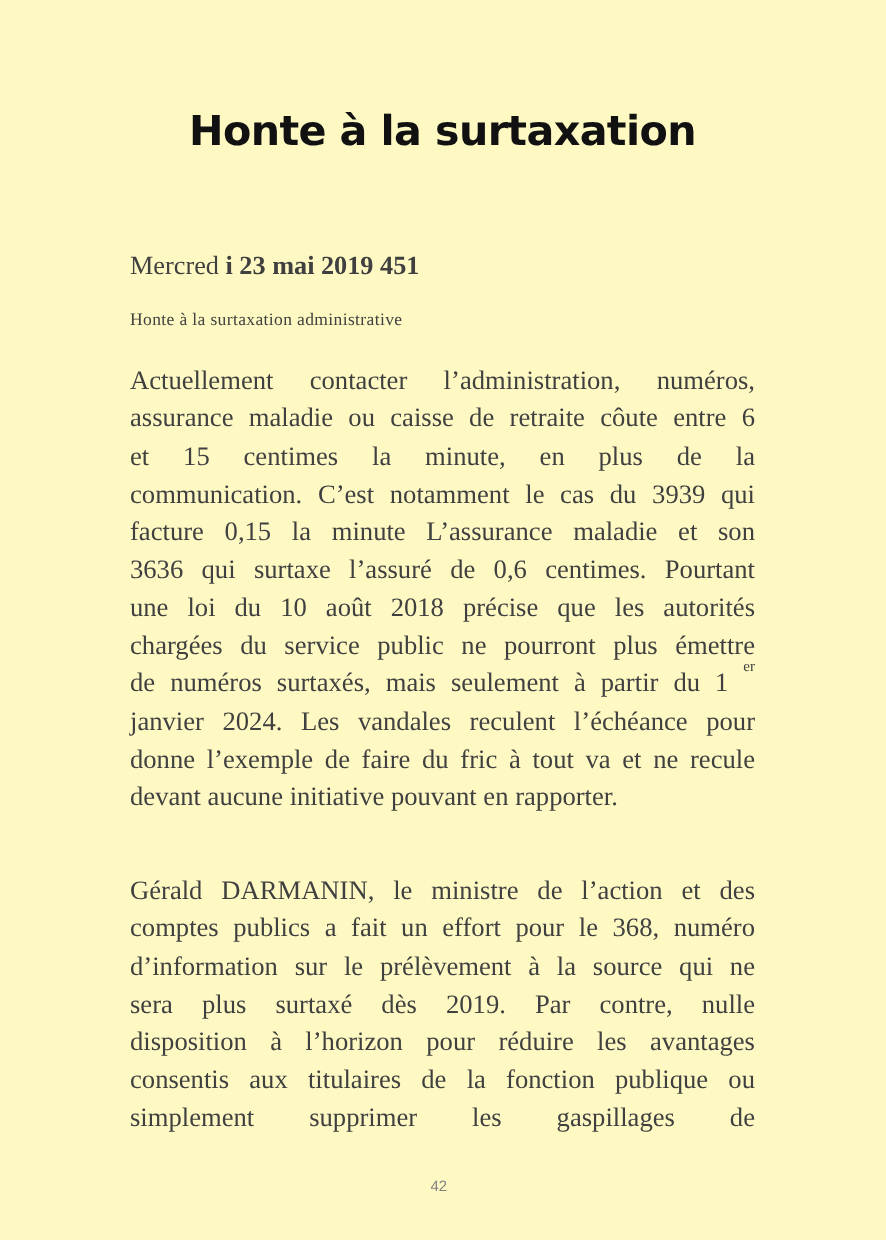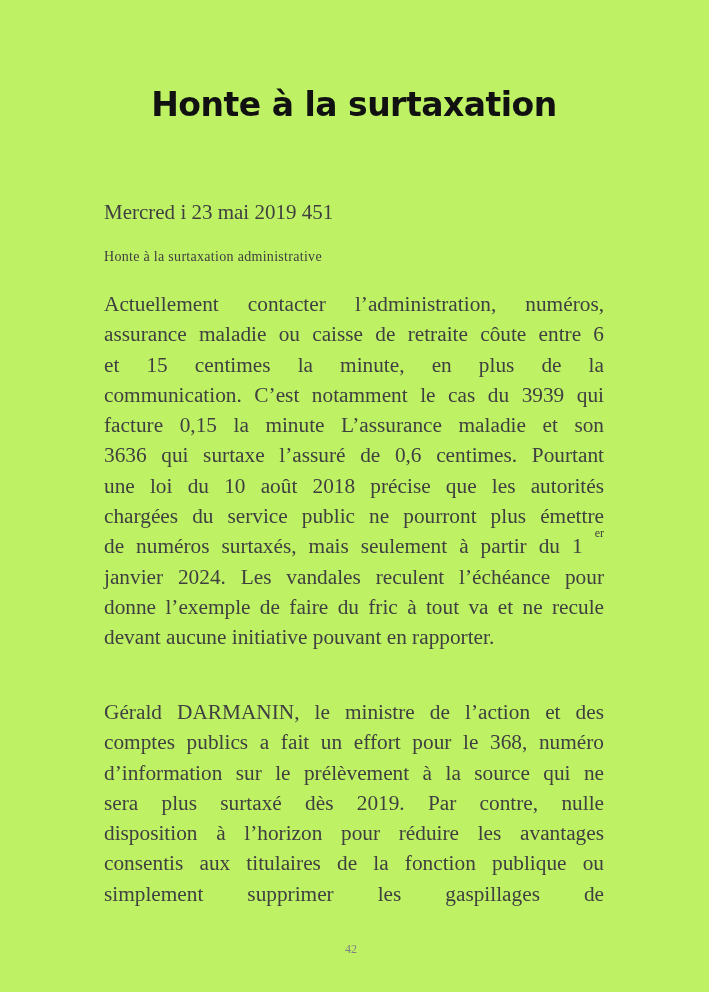--- a/index.html
+++ b/index.html
@@ -11,21 +11,21 @@
       width: 709px;
       height: 992px;
       position: relative;
       overflow: hidden;
     }
     .page {
       position: absolute;
       left: 0; top: 0;
       width: 709px;
       height: 992px;
-      background: #bef264;
+      background: #fef9c3;
     }
     .title {
       position: absolute;
       left: 104px;
       width: 500px;
       top: 82px;
       text-align: center;
       font-family: "DejaVu Sans", sans-serif;
       font-weight: bold;
       font-size: 33px;
@@ -38,21 +38,21 @@
       left: 104px;
       width: 500px;
       font-family: "Liberation Serif", serif;
       color: #404040;
     }
     .date-line {
       top: 197px;
       font-size: 21px;
       line-height: 30px;
     }
-    .date-line .bold { font-weight: normal; margin-top: 21px; }
+    .date-line .bold { font-weight: bold; margin-top: 21px; }
     .subheading {
       top: 242px;
       font-size: 14px;
       line-height: 30px;
       font-weight: normal;
       letter-spacing: 0.3px;
     }
     .para {
       font-size: 21.3px;
       line-height: 30.3px;
@@ -77,21 +77,21 @@
       top: -4px;
       vertical-align: top;
       line-height: 1;
     }
     .page-number {
       position: absolute;
       left: 0;
       width: 702px;
       top: 942px;
       text-align: center;
-      font-family: Liberation Serif, serif;
+      font-family: Liberation Sans, sans-serif;
       font-size: 12px;
       color: #808080;
     }
   </style>
 </head>
 <body>
 
 <div class="page">
 
   <div class="title">

